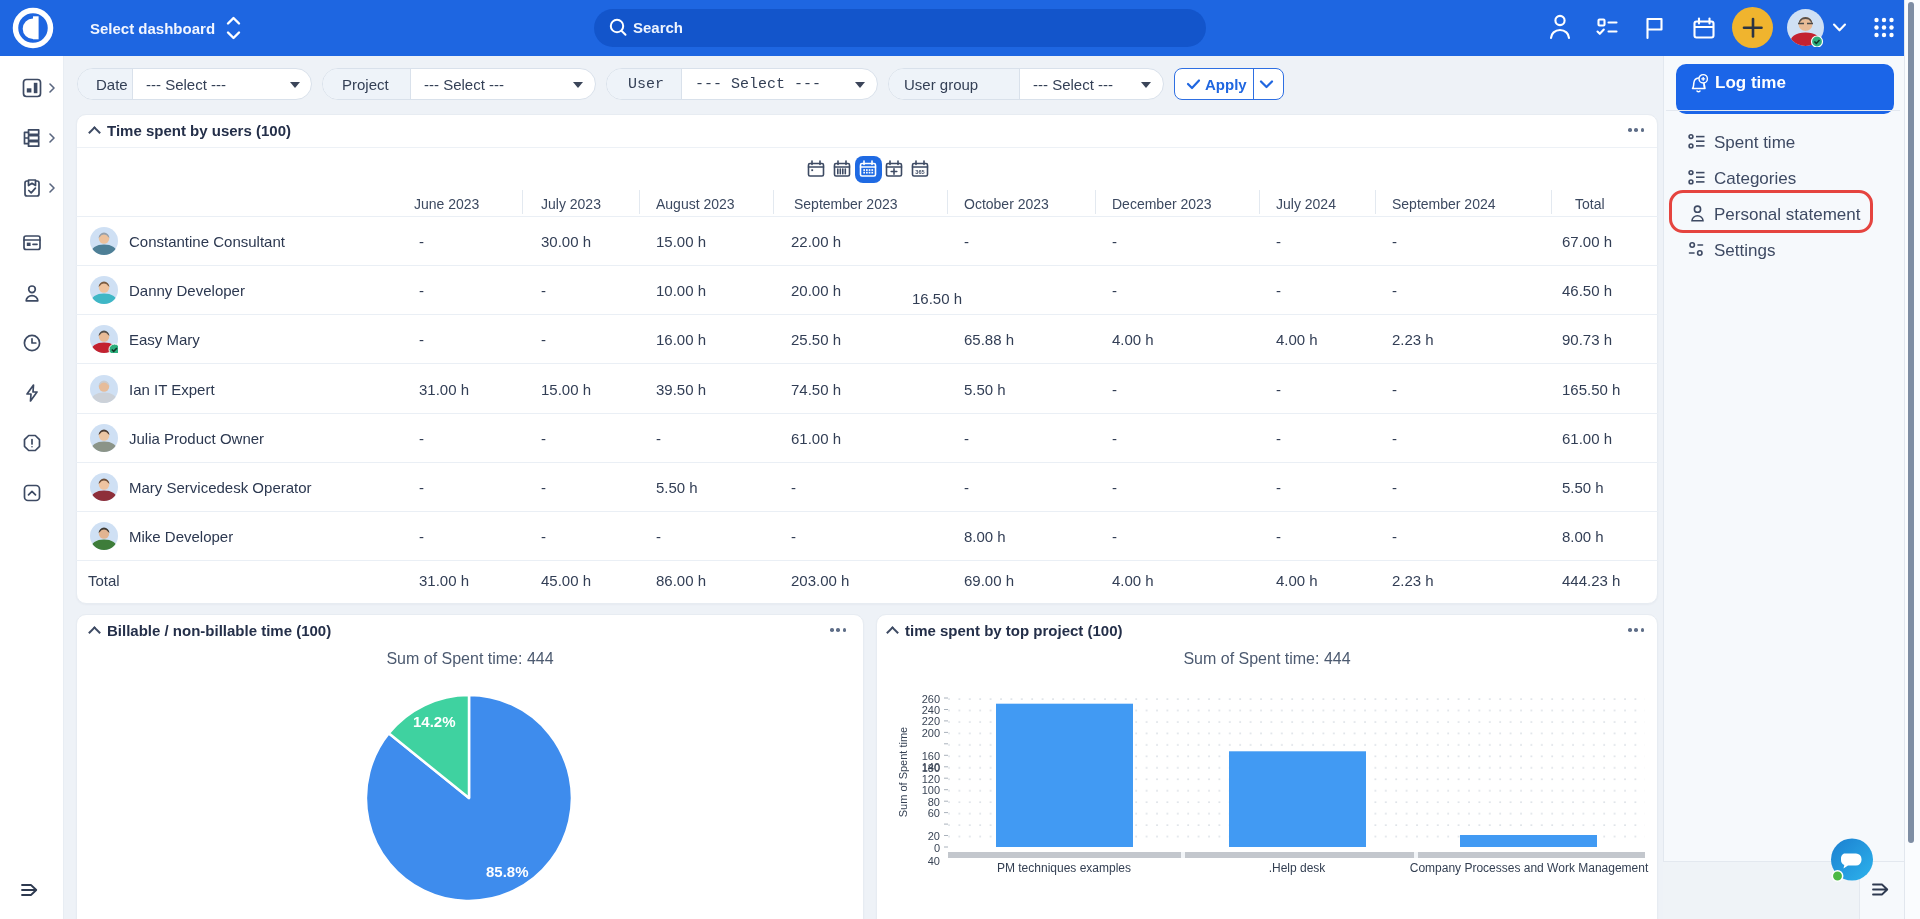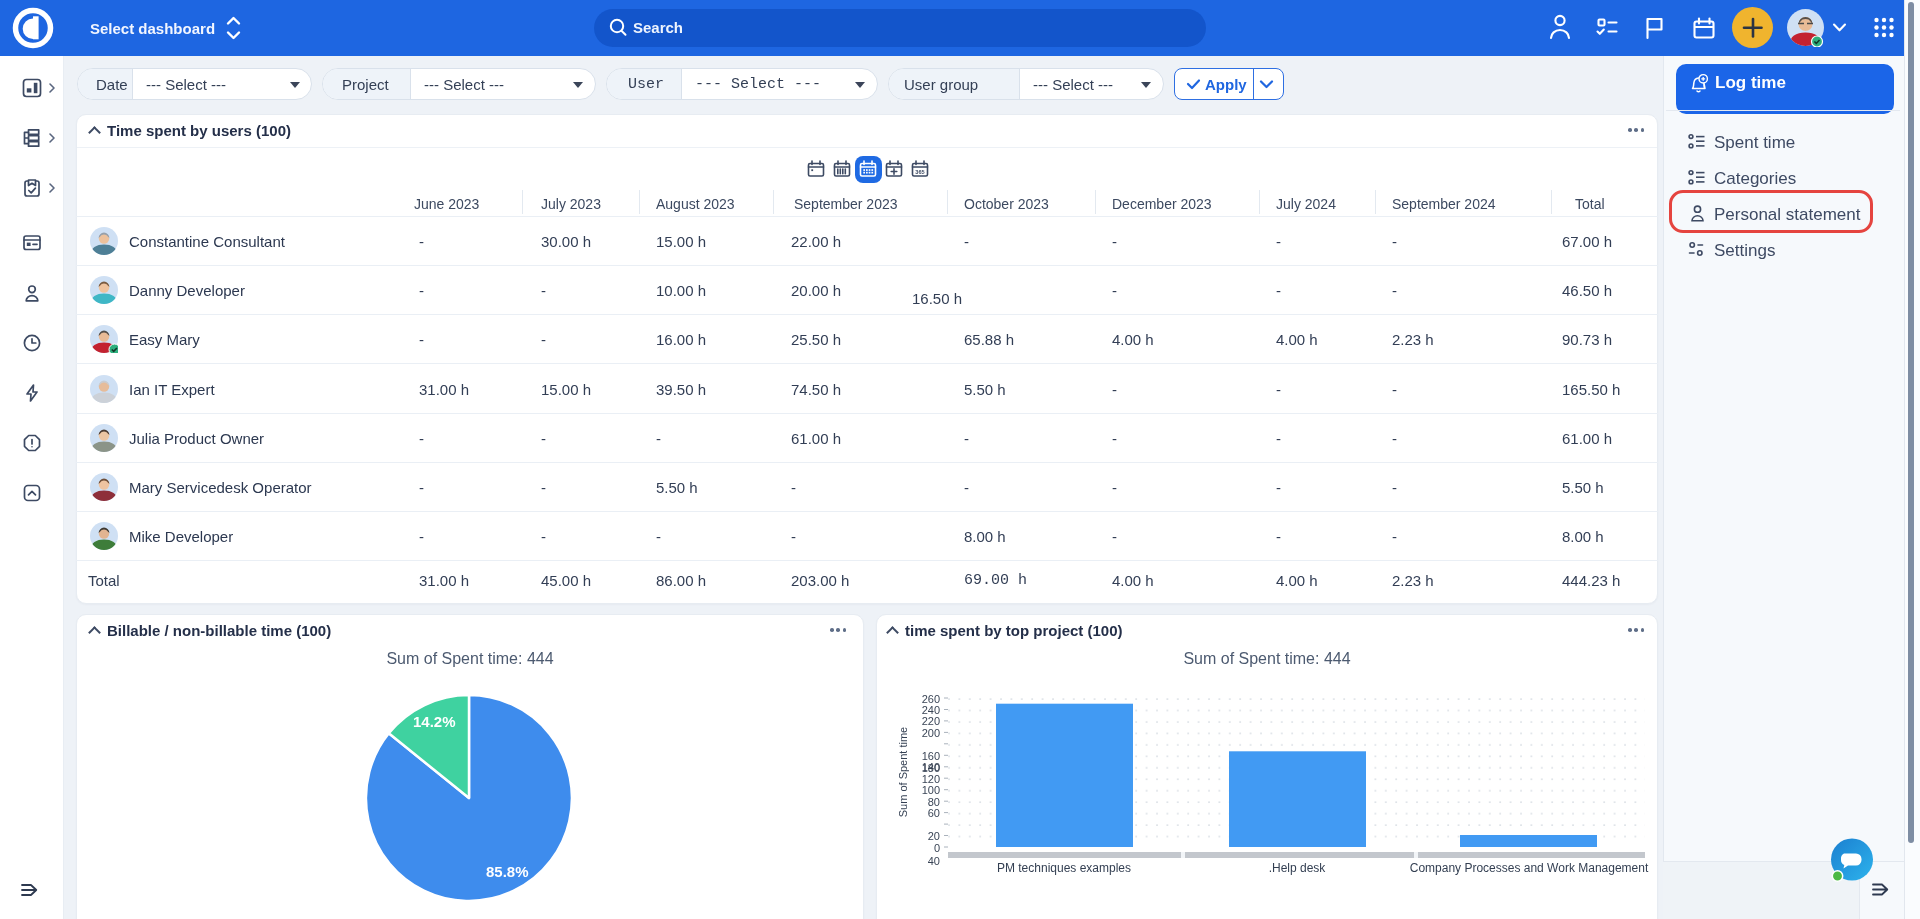--- a/index.html
+++ b/index.html
@@ -322,21 +322,21 @@
       <path d="M0.5,28 C0.5,20.8 6.5,17.6 14,17.6 C21.5,17.6 27.5,20.8 27.5,28 Z" fill="#3e7d3a"></path>
     </g>
 
   </svg>
 
   <div class="td" style="left:88px; top:572px;">Total</div>
   <div class="td" style="left:419px; top:572px;">31.00 h</div>
   <div class="td" style="left:541px; top:572px;">45.00 h</div>
   <div class="td" style="left:656px; top:572px;">86.00 h</div>
   <div class="td" style="left:791px; top:572px;">203.00 h</div>
-  <div class="td" style="left:964px; top:572px;font-family:Liberation Mono, monospace;">69.00 h</div>
+  <div class="td" style="left:964px; top:572px;">69.00 h</div>
   <div class="td" style="left:1112px; top:572px;">4.00 h</div>
   <div class="td" style="left:1276px; top:572px;">4.00 h</div>
   <div class="td" style="left:1392px; top:572px;">2.23 h</div>
   <div class="td" style="left:1562px; top:572px;">444.23 h</div>
 
   <div class="panel" id="panel-bl" style="left:76px; top:614px; width:788px; height:330px;"></div>
   <div class="pchev" style="left:90px; top:628px;"></div>
   <div class="ptitle" style="left:107px; top:622px;">Billable / non-billable time (100)</div>
   <div class="pdots" style="left:830px; top:628px;">
       <i></i>

